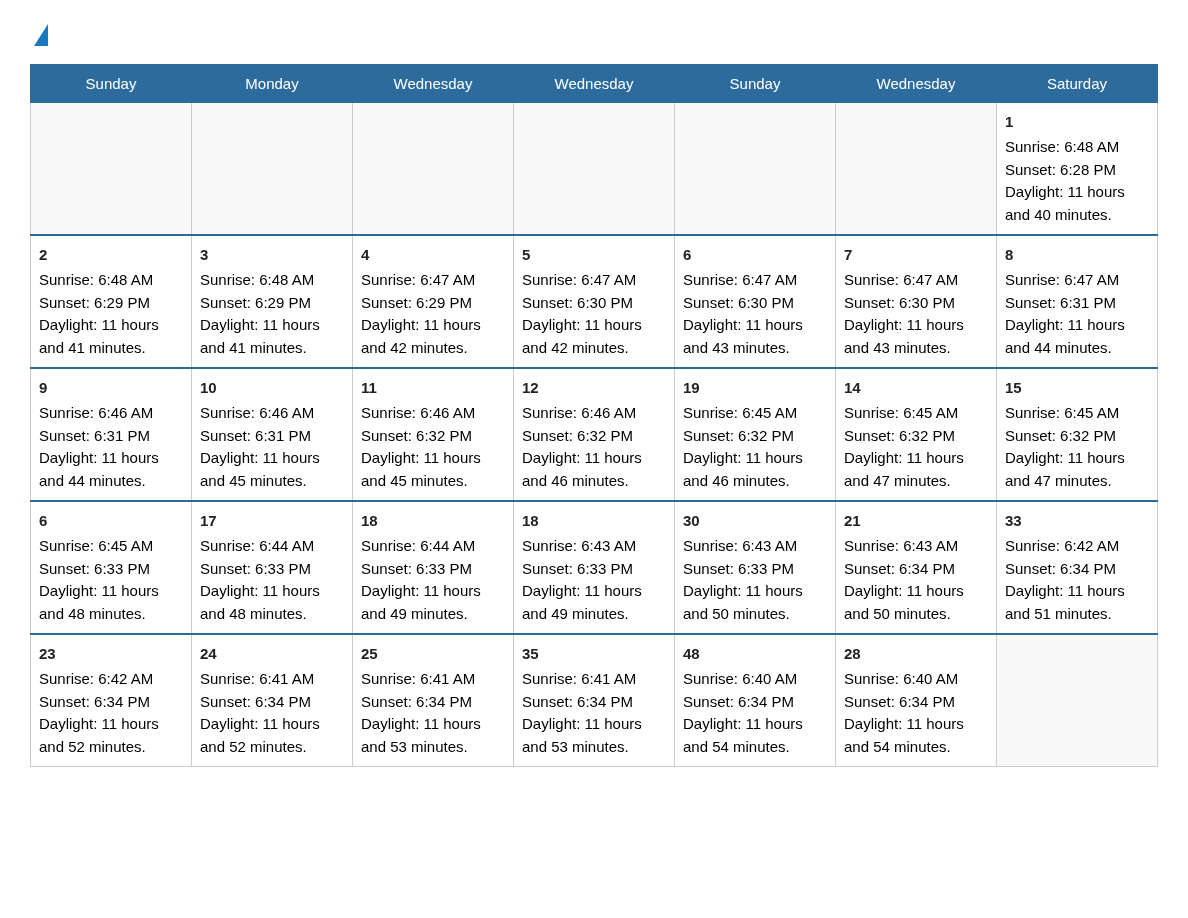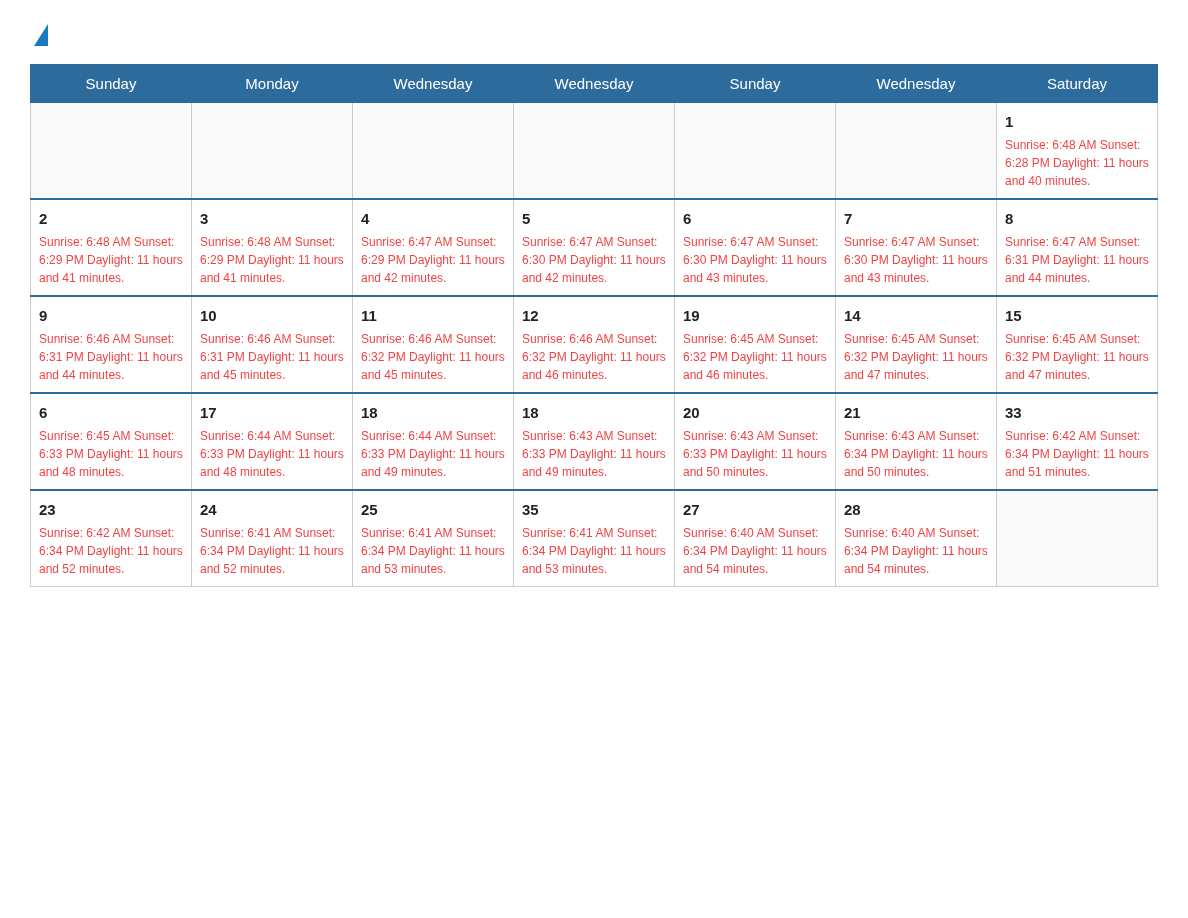--- a/index.html
+++ b/index.html
@@ -87,22 +87,22 @@
       background: #f9f9f9;
     }
     .day-num {
       font-size: 15px;
       font-weight: bold;
       color: #222;
       display: block;
       margin-bottom: 4px;
     }
     .day-info {
-      font-size: 12px;
-      color: #ef4444;
+      font-size: 15px;
+      color: #000000;
       line-height: 1.5;
     }
     tr {
       border-top: 2px solid #2c6b9c;
     }
     .calendar tr:first-child {
       border-top: none;
     }
   </style>
 </head>
@@ -256,21 +256,21 @@
 Sunset: 6:33 PM
 Daylight: 11 hours and 49 minutes.</div>
         </td>
         <td>
           <span class="day-num">18</span>
           <div class="day-info">Sunrise: 6:43 AM
 Sunset: 6:33 PM
 Daylight: 11 hours and 49 minutes.</div>
         </td>
         <td>
-          <span class="day-num">20</span>
+          <span class="day-num">30</span>
           <div class="day-info">Sunrise: 6:43 AM
 Sunset: 6:33 PM
 Daylight: 11 hours and 50 minutes.</div>
         </td>
         <td>
           <span class="day-num">21</span>
           <div class="day-info">Sunrise: 6:43 AM
 Sunset: 6:34 PM
 Daylight: 11 hours and 50 minutes.</div>
         </td>
@@ -300,21 +300,21 @@
 Sunset: 6:34 PM
 Daylight: 11 hours and 53 minutes.</div>
         </td>
         <td>
           <span class="day-num">35</span>
           <div class="day-info">Sunrise: 6:41 AM
 Sunset: 6:34 PM
 Daylight: 11 hours and 53 minutes.</div>
         </td>
         <td>
-          <span class="day-num">27</span>
+          <span class="day-num">48</span>
           <div class="day-info">Sunrise: 6:40 AM
 Sunset: 6:34 PM
 Daylight: 11 hours and 54 minutes.</div>
         </td>
         <td>
           <span class="day-num">28</span>
           <div class="day-info">Sunrise: 6:40 AM
 Sunset: 6:34 PM
 Daylight: 11 hours and 54 minutes.</div>
         </td>

